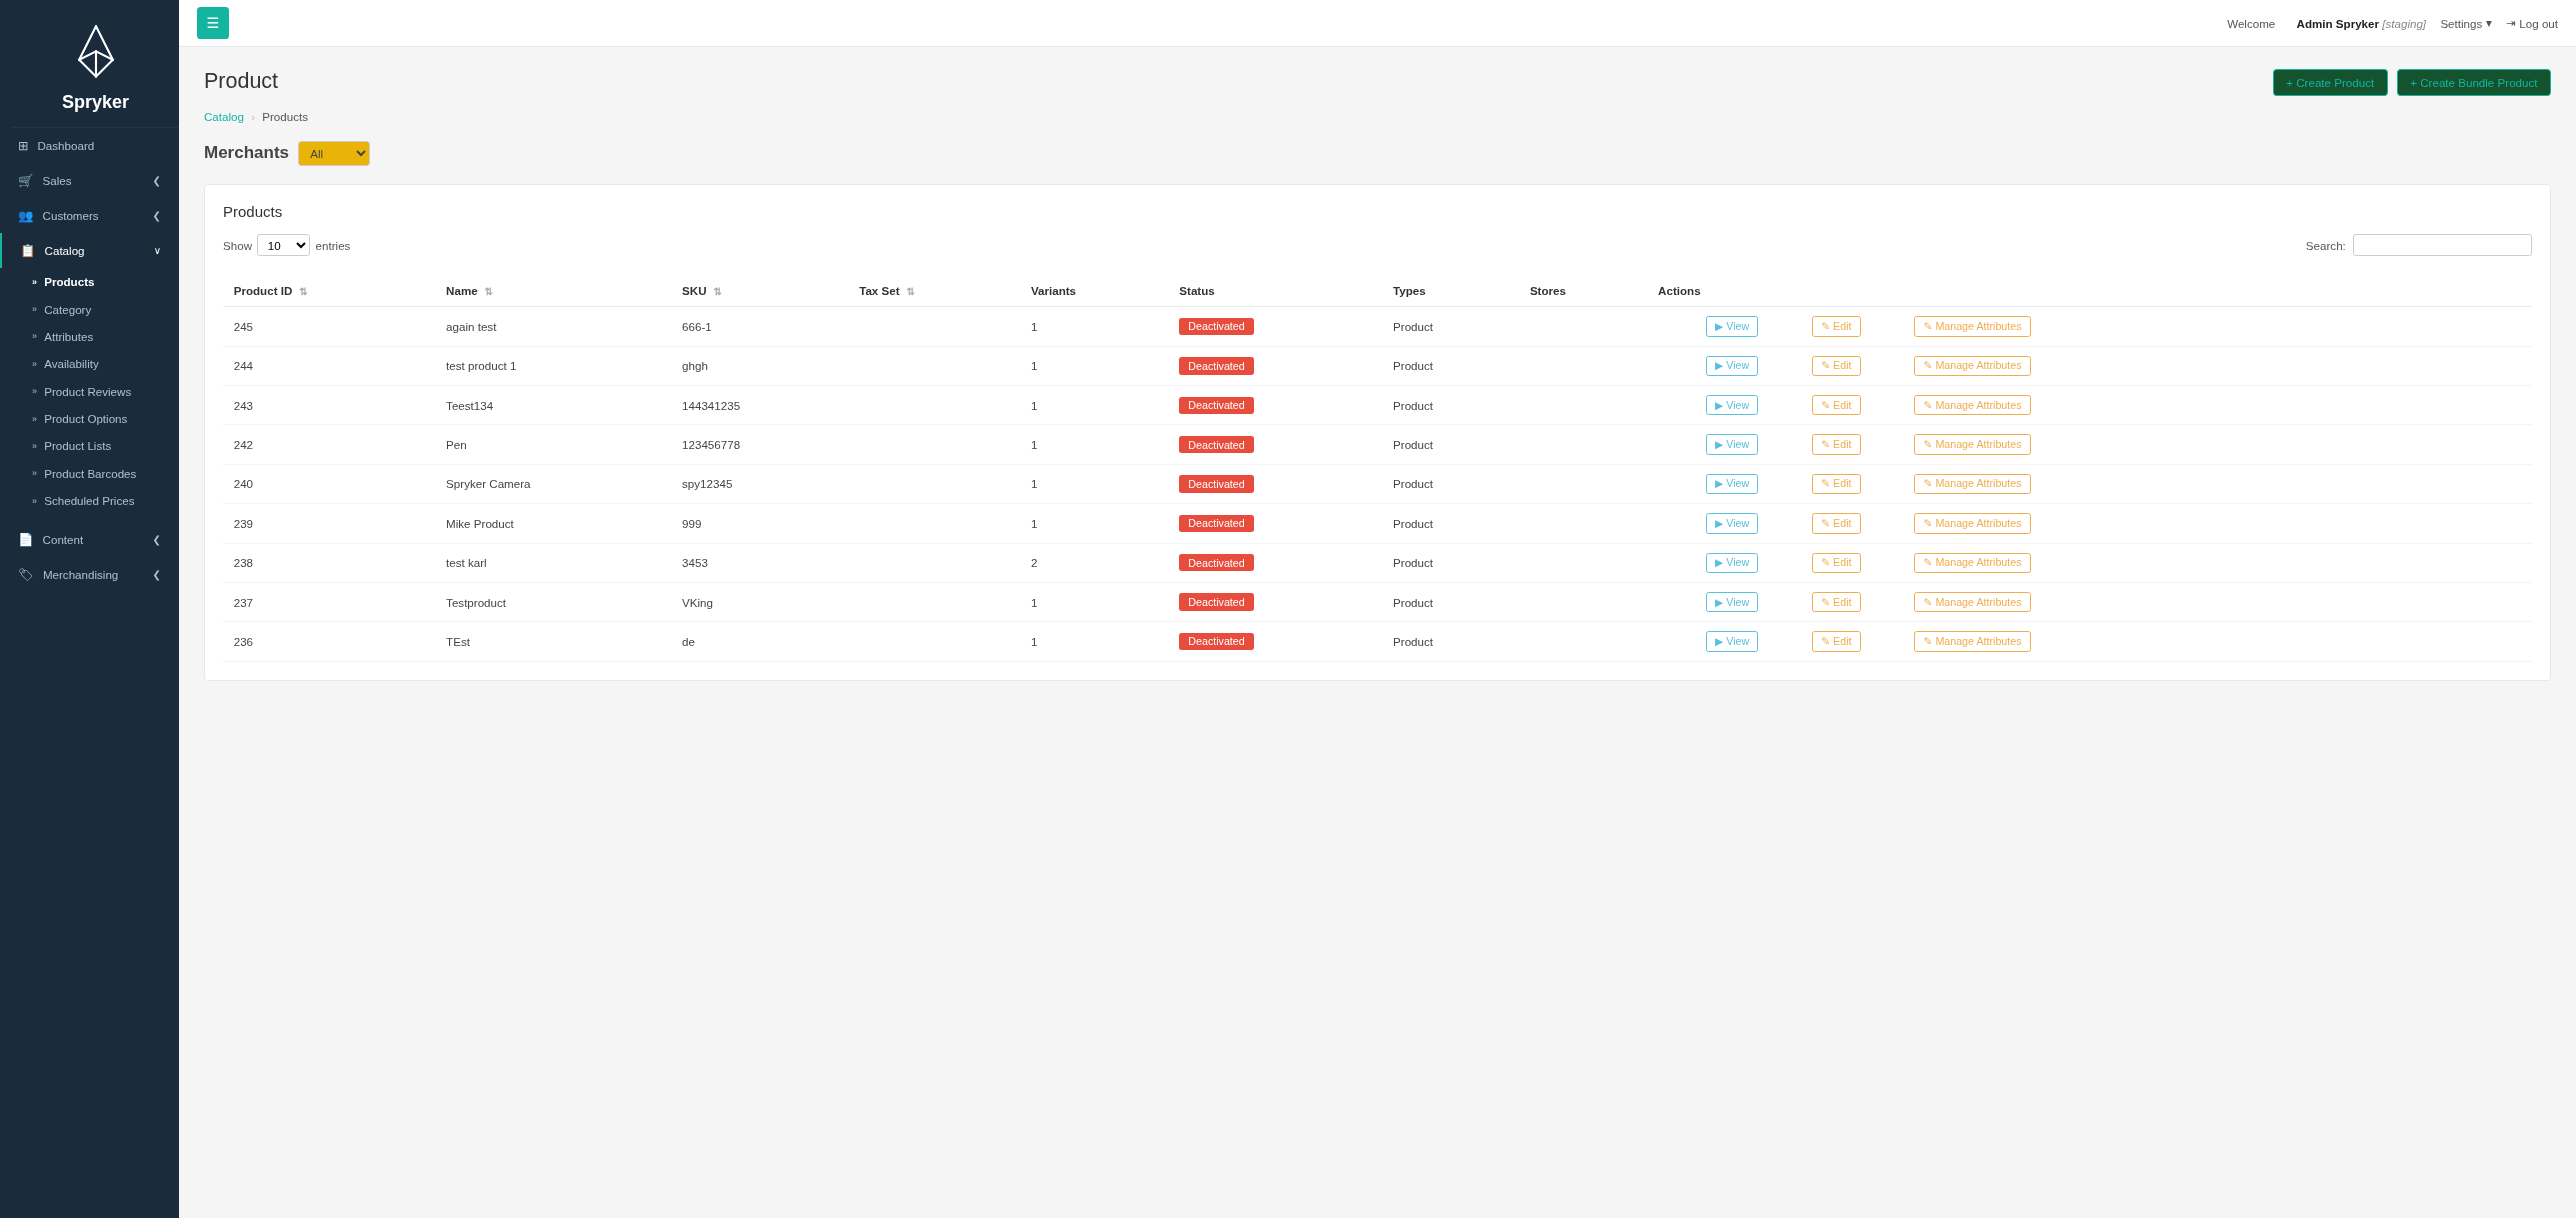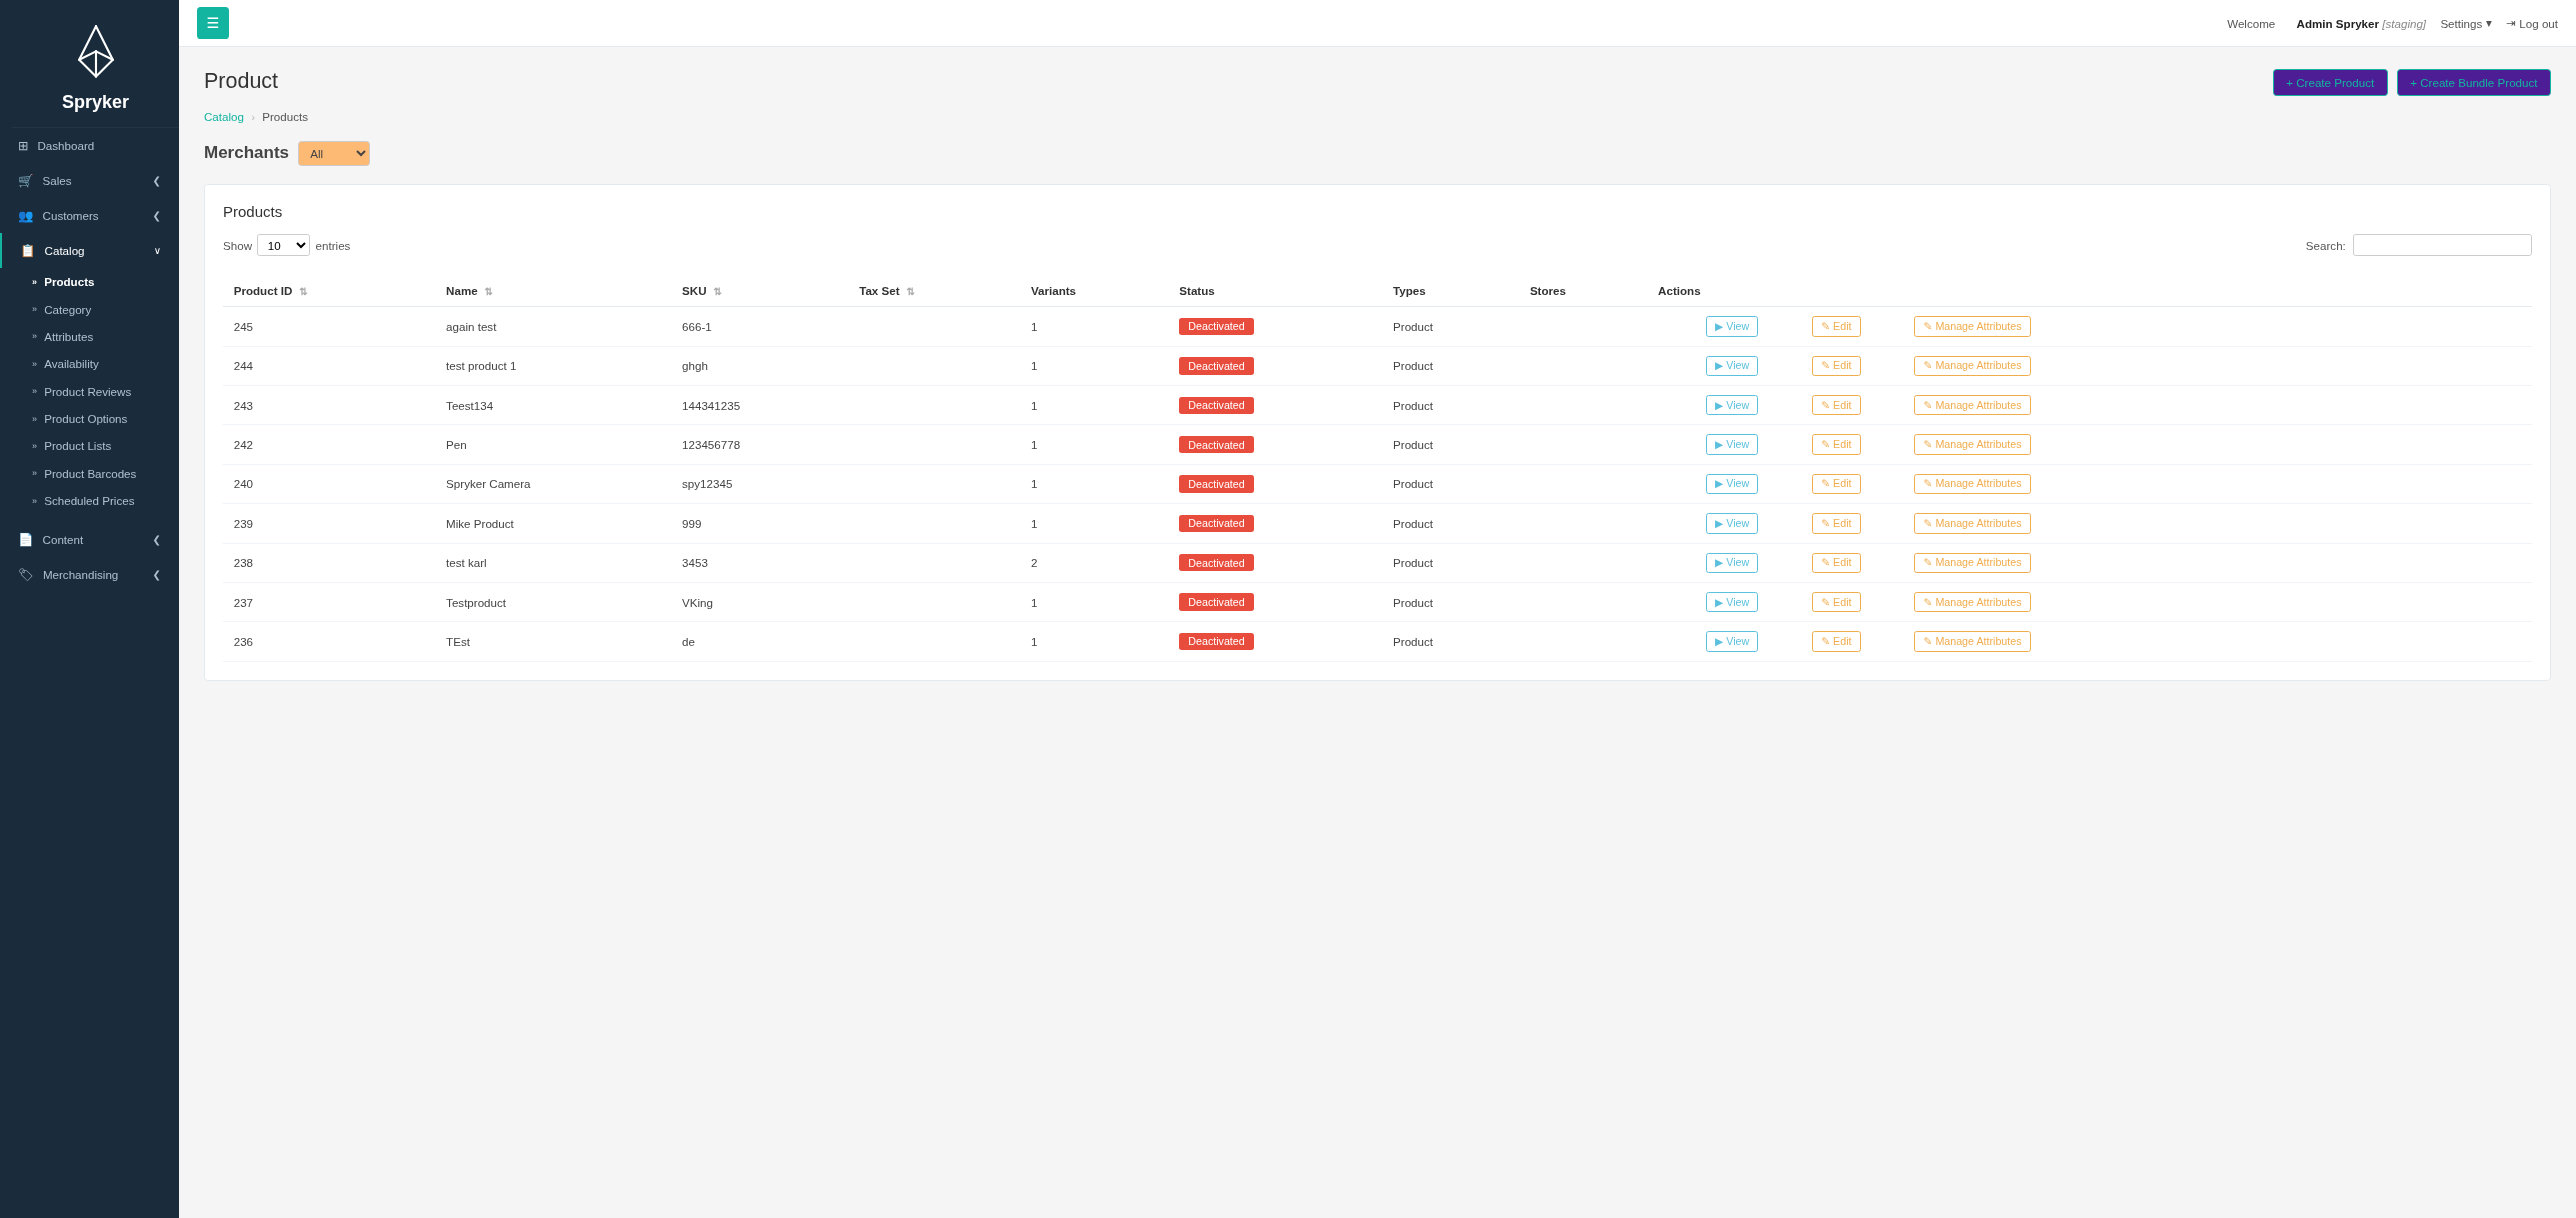--- a/index.html
+++ b/index.html
@@ -138,21 +138,21 @@
     #page-title {
       font-size: 21.5px;
       font-weight: 400;
       color: #333;
     }
     #header-actions {
       display: flex;
       gap: 9px;
     }
     .btn-create {
-      background: #4c1d95;
+      background: #14532d;
       border: 0.9px solid #13b5a0;
       color: #13b5a0;
       padding: 6.3px 12.5px;
       border-radius: 3.6px;
       font-size: 11.6px;
       cursor: pointer;
       display: flex;
       align-items: center;
       gap: 3.6px;
     }
@@ -177,21 +177,21 @@
       gap: 9px;
       margin-bottom: 18px;
     }
     #merchants-filter label { font-size: 17px; color: #444; font-weight: 700; }
     #merchants-select {
       border: 0.9px solid #ccc;
       border-radius: 3.6px;
       padding: 3.6px 21.5px 3.6px 7.2px;
       font-size: 11.6px;
       color: #444;
-      background: #fdba74;
+      background: #eab308;
       appearance: auto;
       cursor: pointer;
       min-width: 72px;
     }
 
     
     #products-section {
       background: #fff;
       border: 0.9px solid #e4e9ee;
       border-radius: 3.6px;

